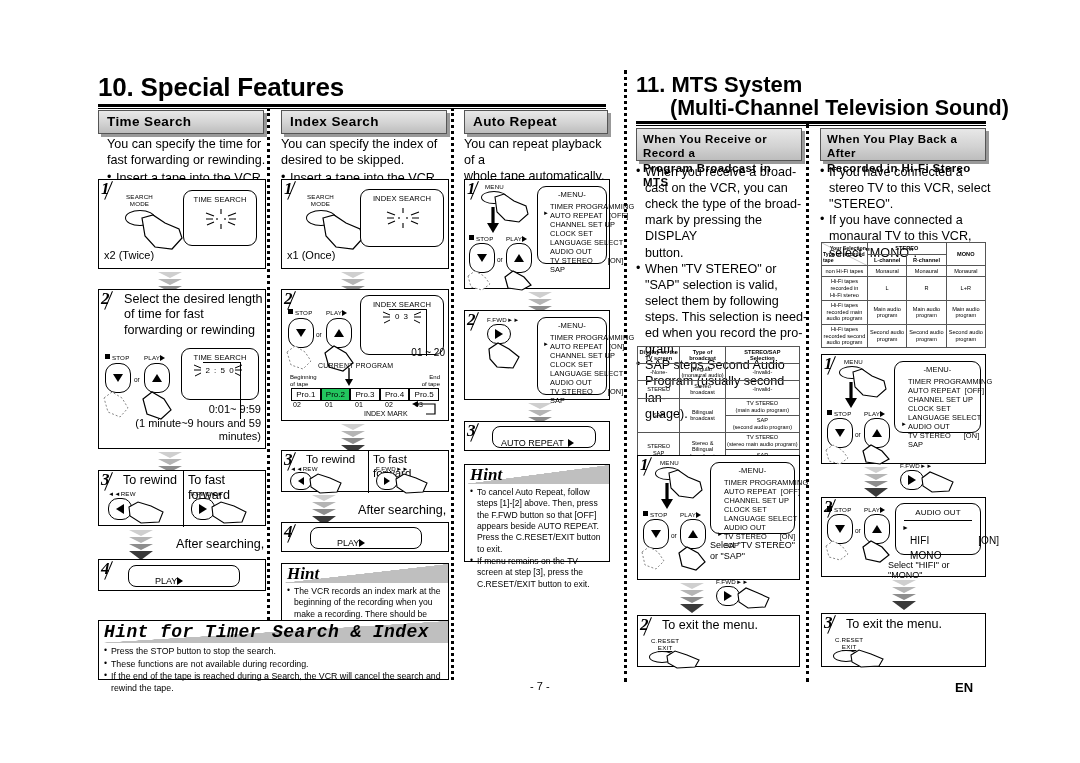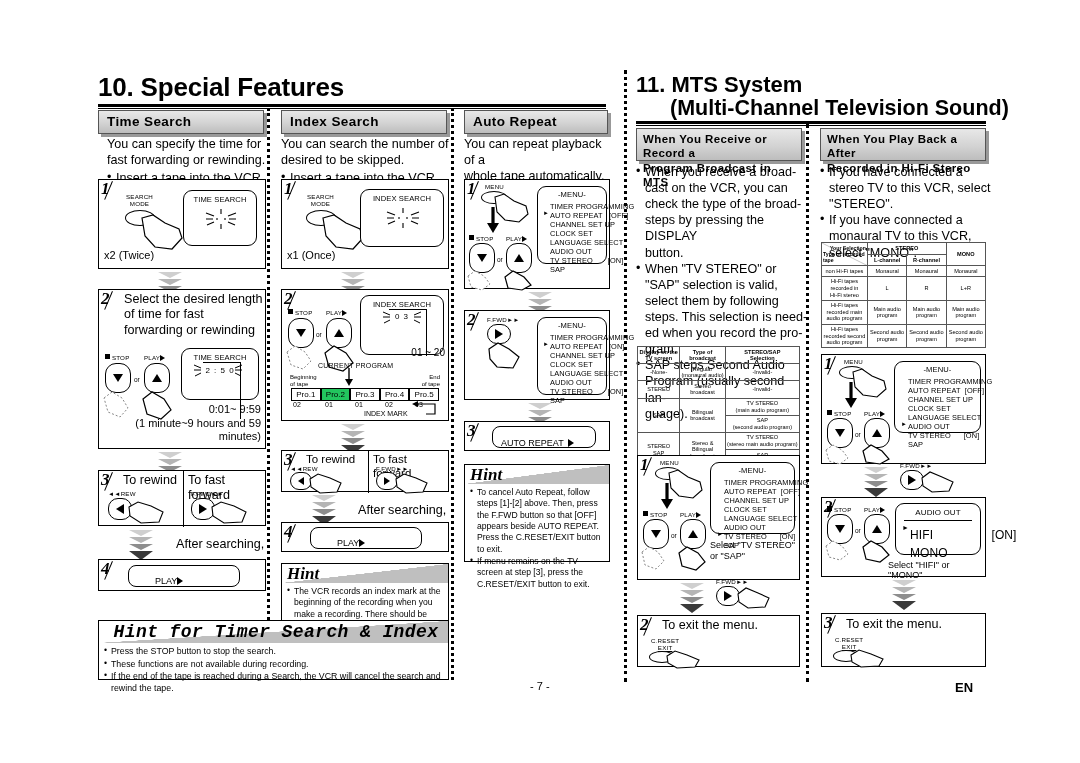--- a/index.html
+++ b/index.html
@@ -96,21 +96,20 @@
     position:absolute; left:0; top:0; width:100%; height:100%;
     background: linear-gradient(to bottom right, transparent 49.6%, #bfbfbf 50%);
   }
   .hint-bar b {
     position:relative;
     font-style: italic; font-weight:bold;
     font-family:"Liberation Serif", serif;
     font-size: 17px;
     padding-left: 5px; line-height: 19px;
     display:inline-block;
-    text-align:center;
   }
   .hint-body { font-size: 8.6px; line-height: 1.32; padding: 3px 5px 4px 5px; }
   .hint-body .bul { padding-left: 7px; margin-bottom: 1px; }
 
   
   .btn-oval {
     width: 30px; height: 16px;
     border: 1.5px solid #000;
     border-radius: 50%;
     background:#fff;
@@ -279,21 +278,21 @@
   <div class="step" style="position:absolute; left:98px; top:559px; width:168px; height:32px;">
     <span class="stepnum">4</span>
     <div class="pgbtn" style="position:absolute; left:29px; top:5px; width:112px; height:22px; padding-top:4px;">
       <span style="font-size:9px; margin-left:26px;">PLAY</span><span class="tri-rt" style="display:inline-block;vertical-align:-1px;border-left-width:6px;border-top-width:4px;border-bottom-width:4px;"></span>
     </div>
   </div>
 
   <div class="sec-head" style="position:absolute; left:281px; top:110px; width:166px;">Index Search</div>
 
   <div class="body-txt" style="position:absolute; left:281px; top:136px; width:170px;">
-    <div>You can search the number of</div>
+    <div>You can specify the index of</div>
     <div>desired to be skipped.</div>
     <div class="bul" style="margin-top:2px;">Insert a tape into the VCR.</div>
   </div>
 
   <div class="step" style="position:absolute; left:281px; top:179px; width:168px; height:90px;">
     <span class="stepnum">1</span>
     <div class="btn-lbl" style="position:absolute; left:25px; top:13px; white-space:pre;">SEARCH
 MODE</div>
     <div class="btn-oval" style="position:absolute; left:24px; top:30px;"></div>
     <svg style="position:absolute; left:38px; top:32px;" width="46" height="40" viewBox="0 0 46 40">
@@ -570,21 +569,21 @@
   <div class="sec-head sm" style="position:absolute; left:636px; top:128px; width:166px; height:33px;">
     <div>When You Receive or Record a</div>
     <div>Program Broadcast in MTS</div>
   </div>
 
   <div class="body-txt" style="position:absolute; left:636px; top:164px; width:172px;">
     <div class="bul">
       <span>When you receive a broad-</span><br>
       <span>cast on the VCR, you can</span><br>
       <span>check the type of the broad-</span><br>
-      <span>steps by pressing the DISPLAY</span><br>
+      <span>mark by pressing the DISPLAY</span><br>
       <span>button.</span>
     </div>
     <div class="bul">
       <span>When "TV STEREO" or</span><br>
       <span>"SAP" selection is valid,</span><br>
       <span>select them by following</span><br>
       <span>steps. This selection is need-</span><br>
       <span>ed when you record the pro-</span><br>
       <span>gram.</span>
     </div>
@@ -876,21 +875,21 @@
     <svg style="position:absolute; left:2px; top:41px;" width="28" height="22" viewBox="0 0 28 22">
         <path d="M2 7 L9 2 L18 7 L24 15 L16 21 L5 18 Z" fill="#fff" stroke="#888" stroke-width="1" stroke-dasharray="2 2"></path>
       </svg>
     <svg style="position:absolute; left:39px; top:41px;" width="32" height="24" viewBox="0 0 32 24">
         <path d="M2 8 L10 2 L21 8 L28 16 L19 23 L5 20 Z" fill="#fff" stroke="#000" stroke-width="1.2"></path>
       </svg>
 
     <div class="osd" style="position:absolute; left:73px; top:5px; width:86px; height:52px;">
       <div class="ttl" style="margin-top:4px; font-size:8px;">AUDIO OUT</div>
       <div style="margin:2px 8px 0 8px; height:.9px; background:#000;"></div>
-      <ul style="margin-top:5px; margin-left:14px; font-size:12px; line-height:1.5;">
+      <ul style="margin-top:12px; margin-left:14px; font-size:10px; line-height:1.5;">
         <li>HIFI                 [ON]</li>
         <li>MONO</li>
       </ul>
       <span class="cursor" style="left:6px; top:20px; font-size:7px;">►</span>
     </div>
     <div style="position:absolute; left:66px; top:62px; font-size:9px;">Select "HIFI" or "MONO"</div>
   </div>
 
   <div class="chev" style="position:absolute; left:892px; top:580px;">
     <i></i>

